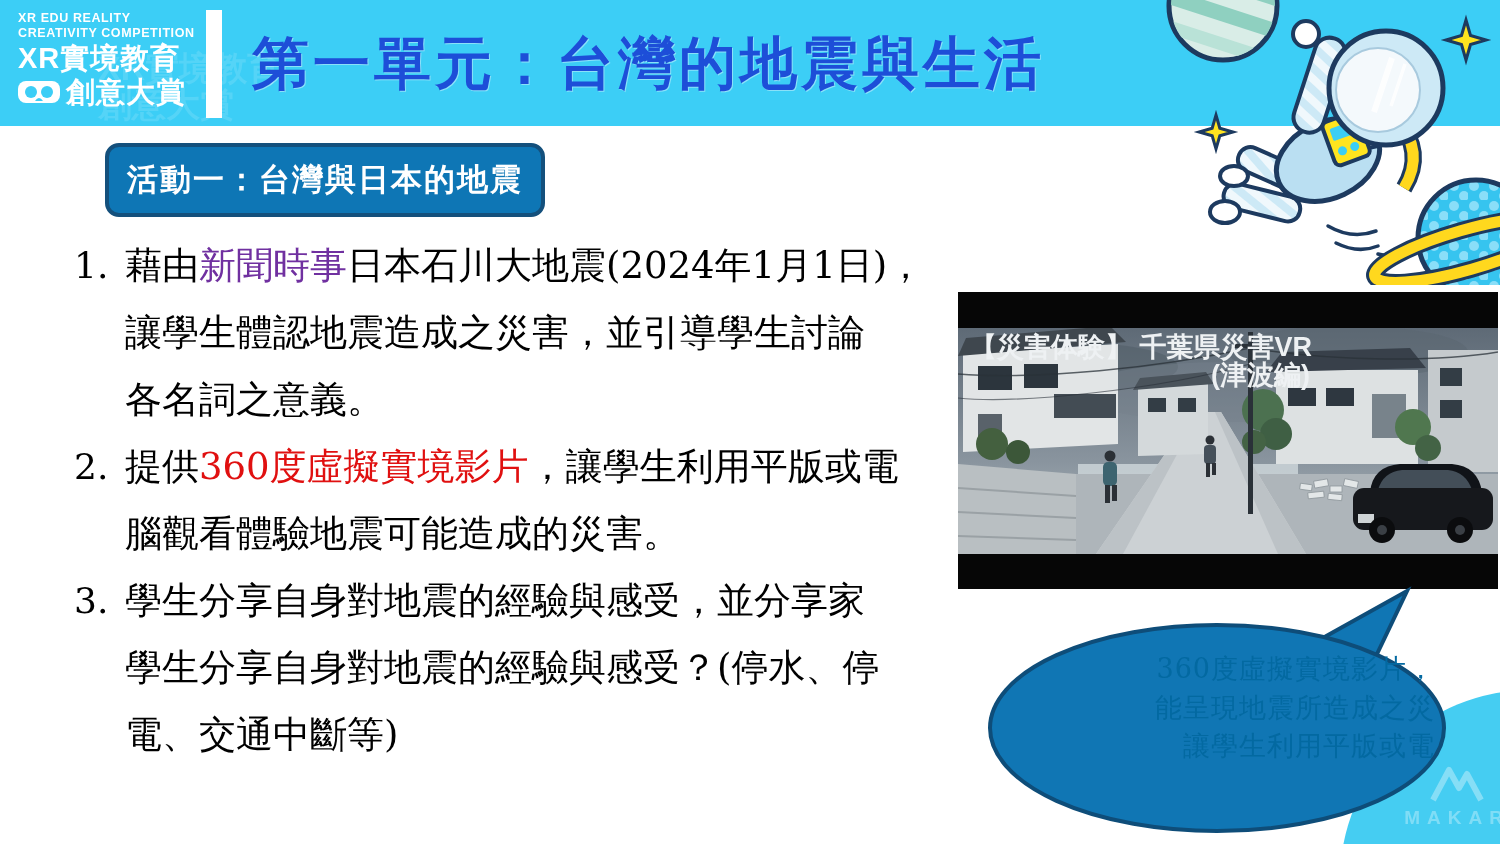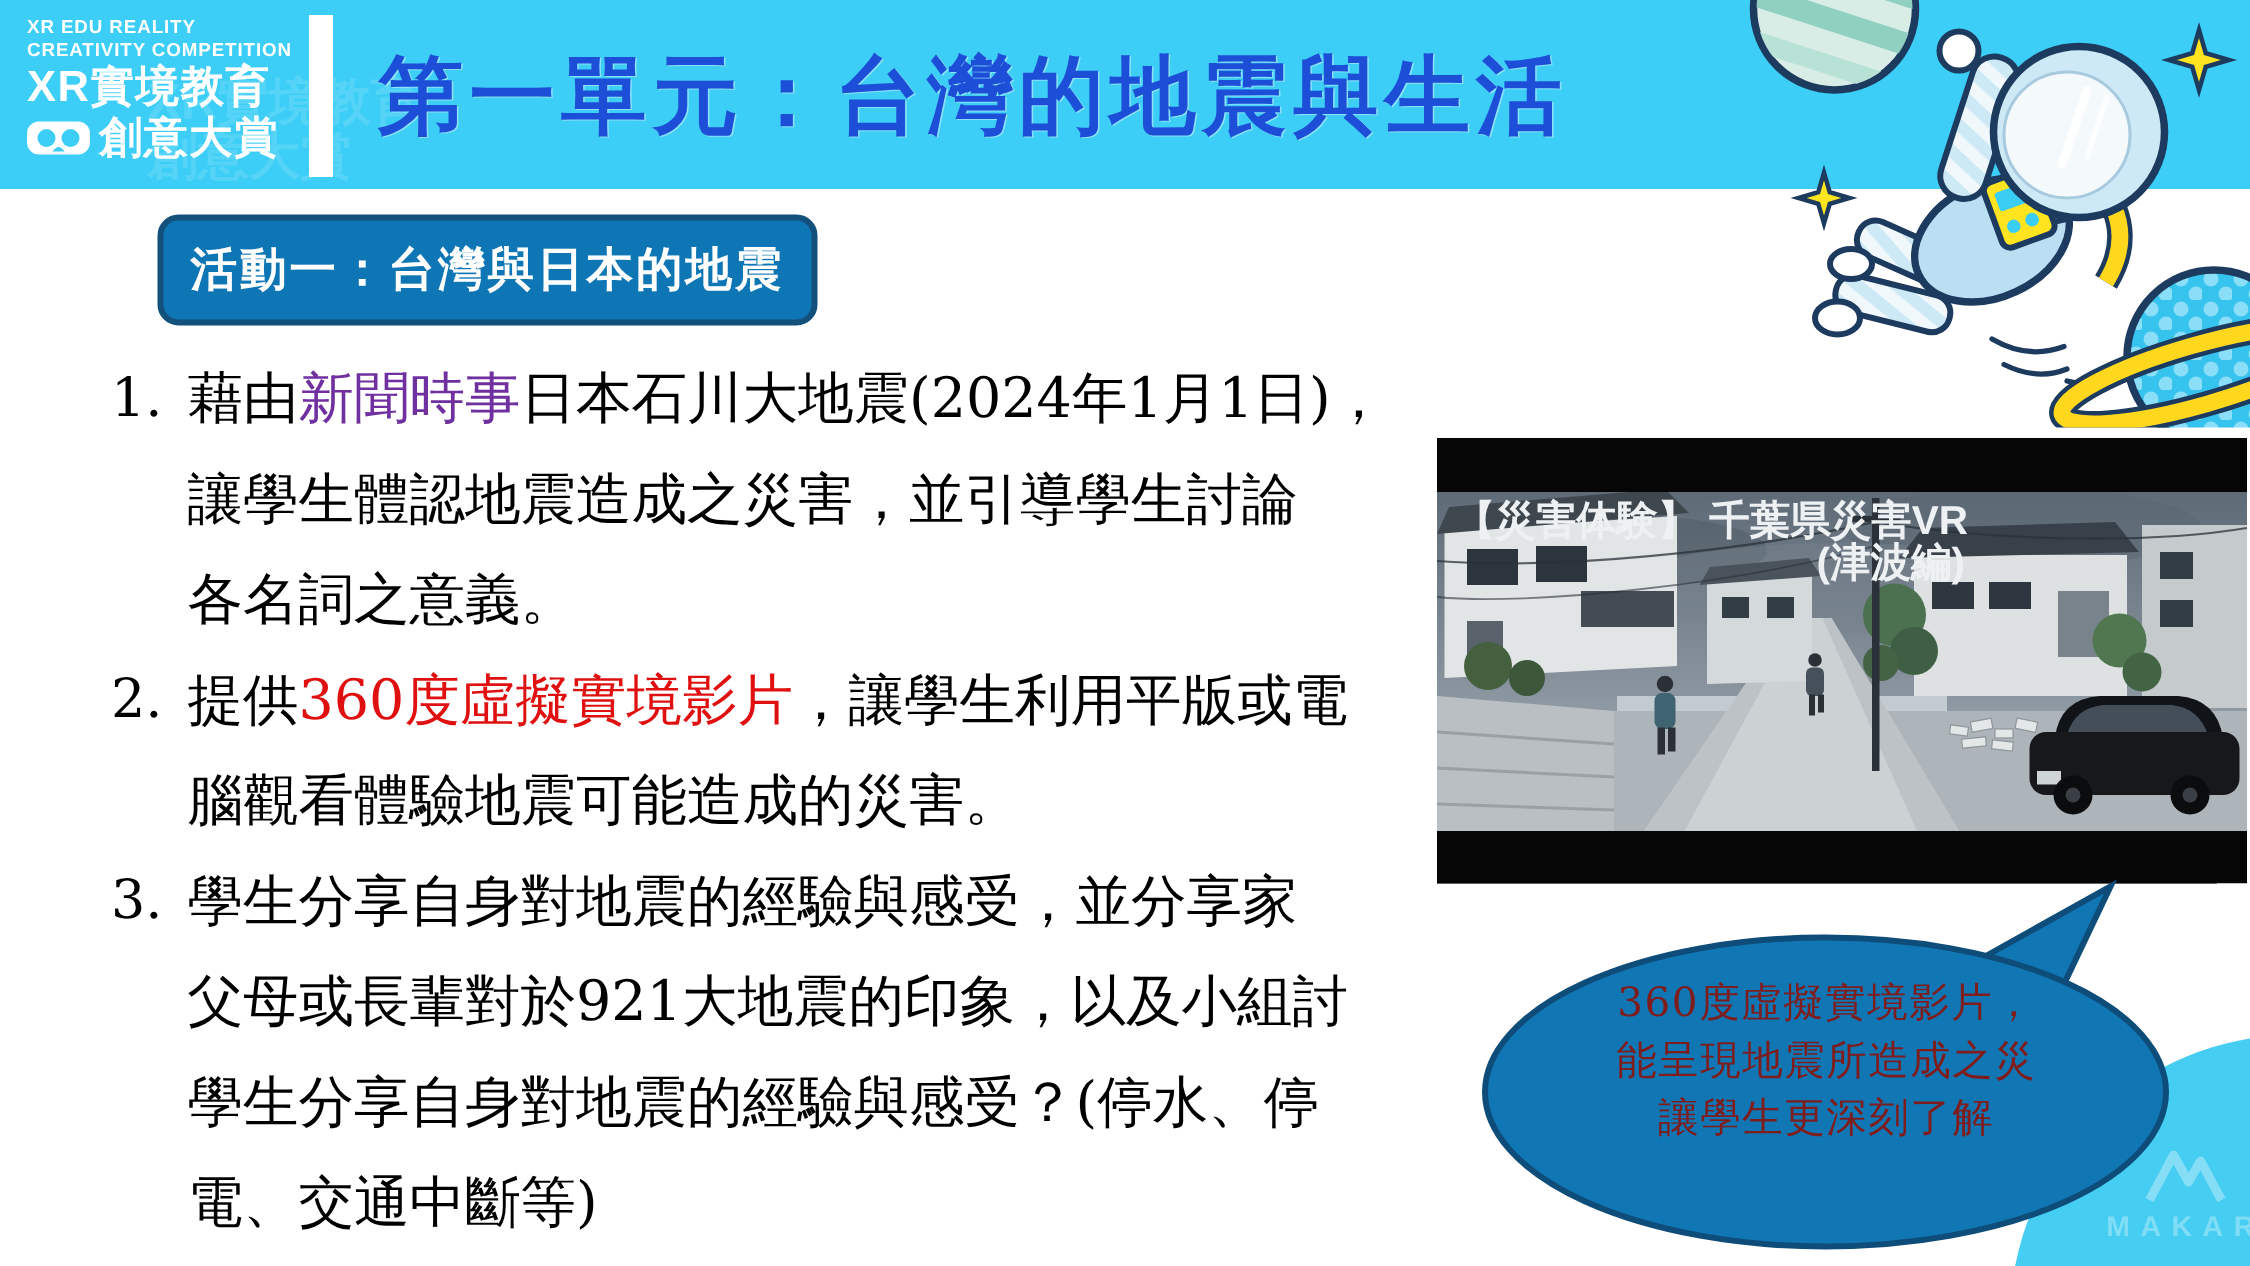--- a/index.html
+++ b/index.html
@@ -43,21 +43,21 @@
   .blob{position:absolute;left:1340px;top:690px;width:380px;height:380px;border-radius:50%;
         background:var(--blob_cyan,#45CDF2);}
   .makar{position:absolute;left:62px;top:72px;width:110px;text-align:center;
          color:rgba(255,255,255,0.32);font-family:"Liberation Sans",sans-serif;
          font-weight:bold;font-size:19px;letter-spacing:7px;}
 
   
   .bubble{position:absolute;left:985px;top:585px;width:470px;height:250px;}
   .bubble-shape{position:absolute;left:0;top:0;}
   .bubble-shape .shape{fill:var(--bubble_blue,#1076B4);stroke:var(--bubble_border,#0E4D79);stroke-width:4;}
-  .bubble-text{position:absolute;left:15px;top:65px;width:435px;text-align:center;color:#7f1d1d;
+  .bubble-text{position:absolute;left:15px;top:65px;width:435px;text-align:right;color:#0369a1;
                font-size:27px;line-height:38.5px;letter-spacing:1px;}
 </style>
 </head>
 <body>
 
 <div class="slide">
 
   <div class="header">
     <div class="ghost">
       <div>XR實境教育</div>
@@ -154,21 +154,20 @@
         <div class="line"><span class="num">1.</span><span>藉由</span><span style="color: rgb(112, 48, 160);">新聞時事</span><span>日本石川大地震(2024年1月1日)，</span></div>
         <div class="line"><span>讓學生體認地震造成之災害，並引導學生討論</span></div>
         <div class="line"><span>各名詞之意義。</span></div>
       </div>
       <div class="item">
         <div class="line"><span class="num">2.</span><span>提供</span><span style="color: rgb(224, 16, 16); text-align: center;">360度虛擬實境影片</span><span>，讓學生利用平版或電</span></div>
         <div class="line"><span>腦觀看體驗地震可能造成的災害。</span></div>
       </div>
       <div class="item">
         <div class="line"><span class="num">3.</span><span>學生分享自身對地震的經驗與感受，並分享家</span></div>
-        <div class="line"><span>父母或長輩對於921大地震的印象，以及小組討</span></div>
         <div class="line"><span>學生分享自身對地震的經驗與感受？(停水、停</span></div>
         <div class="line"><span>電、交通中斷等)</span></div>
       </div>
     </div>
 
   <div class="video">
     <svg width="540" height="297" viewBox="0 0 540 297">
       <defs>
         <linearGradient id="sky" x1="0" y1="0" x2="0" y2="1">
           <stop offset="0" stop-color="#5e6a76"></stop>
@@ -278,17 +277,17 @@
   </div>
 
   <div class="bubble">
     <svg class="bubble-shape" width="470" height="250" viewBox="0 0 470 250">
       <polygon class="shape" points="318,64 422,6 382,90"></polygon>
       <ellipse class="shape" cx="232" cy="143" rx="227" ry="103"></ellipse>
     </svg>
     <div class="bubble-text">
       <div>360度虛擬實境影片，</div>
       <div>能呈現地震所造成之災</div>
-      <div>讓學生更深刻了解</div>
+      <div>讓學生利用平版或電</div>
     </div>
   </div>
 
 </div>
 
 </body></html>

